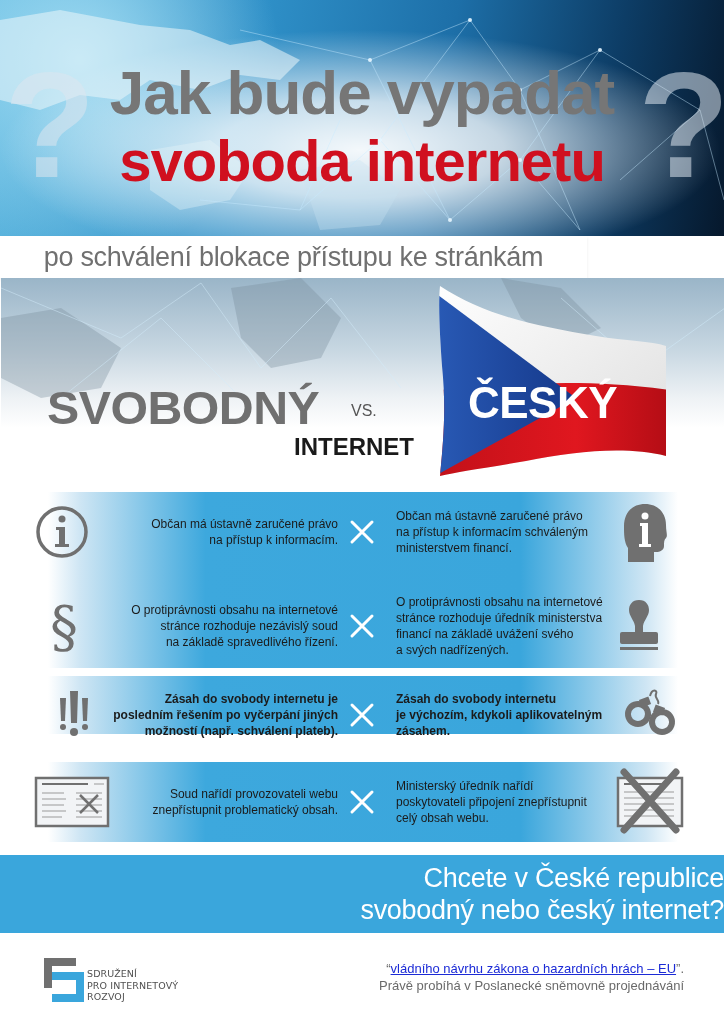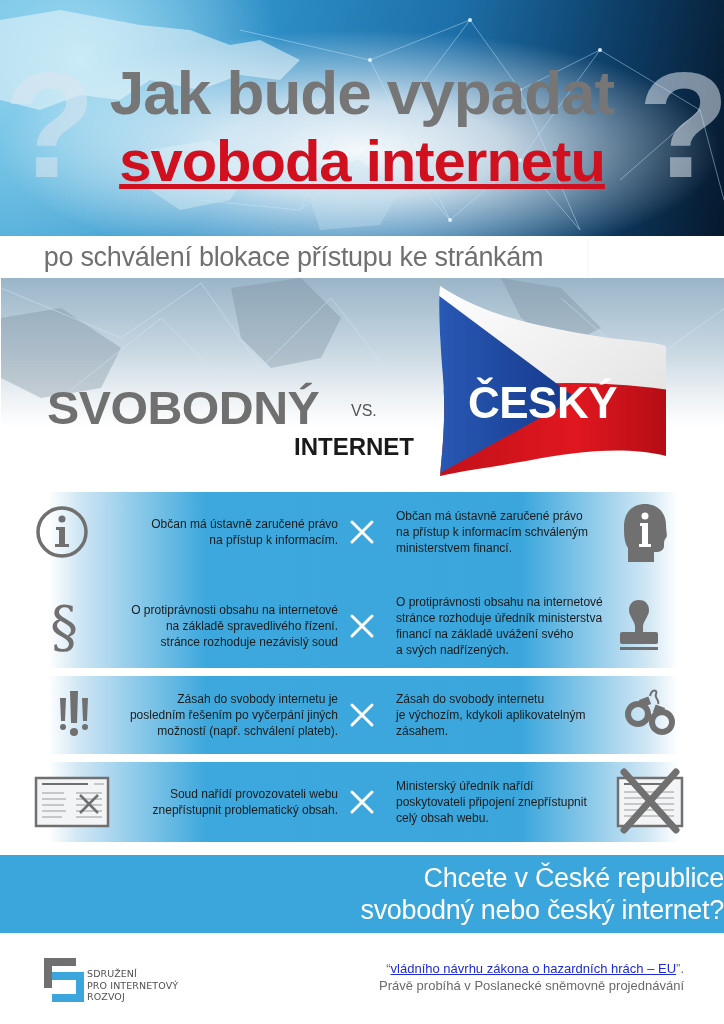--- a/index.html
+++ b/index.html
@@ -20,21 +20,21 @@
     font-family: "Liberation Sans", sans-serif; line-height: 1;
   }
   .qmark.left { left: 4px; top: 50px; }
   .qmark.right { left: 638px; top: 50px; }
   .title-1 {
     position: absolute; left: 0; width: 724px; top: 62px; text-align: center;
     font-weight: bold; font-size: 62px; letter-spacing: -1px; color: #767676; line-height: 1;
   }
   .title-2 {
     position: absolute; left: 0; width: 724px; top: 132px; text-align: center;
-    font-weight: bold; font-size: 58px; letter-spacing: -1px; color: #d0101f; line-height: 1; text-decoration: underline;
+    font-weight: bold; font-size: 58px; letter-spacing: -1px; color: #d0101f; line-height: 1;
   }
 
   
   .subtitle-band {
     position: absolute; left: 0; top: 236px; width: 587px; height: 42px; background: #ffffff;
     display: flex; align-items: center; justify-content: center;
     box-shadow: 0 2px 3px rgba(0,0,0,0.08);
   }
   .subtitle { font-size: 27px; color: #707070; font-weight: normal; letter-spacing: -0.3px; }
 
@@ -203,40 +203,40 @@
       <path d="M20 21 L28 21 L28 42 L31 42 L31 45 L19 45 L19 42 L22 42 L22 24 L20 24 Z" fill="#ffffff"></path>
     </svg>
   </div>
 
   <div class="row" style="top:92px; height:84px;">
     <svg class="icon-left" style="top:12px; left:-2px;" width="36" height="60" viewBox="0 0 36 60">
       <text x="18" y="50" text-anchor="middle" font-family="DejaVu Serif, serif" font-size="56" fill="#707070">§</text>
     </svg>
     <div class="left-text" style="top:18px;">
       <div>O protiprávnosti obsahu na internetové</div>
+      <div>stránce rozhoduje nezávislý soud</div>
       <div>na základě spravedlivého řízení.</div>
-      <div>stránce rozhoduje nezávislý soud</div>
     </div>
     <svg class="cross" style="top:29px;" width="26" height="26" viewBox="0 0 26 26">
       <path d="M3 3 L23 23 M23 3 L3 23" stroke="#ffffff" stroke-width="3" stroke-linecap="round"></path>
     </svg>
     <div class="right-text" style="top:10px;">
       <div>O protiprávnosti obsahu na internetové</div>
       <div>stránce rozhoduje úředník ministerstva</div>
       <div>financí na základě uvážení svého</div>
       <div>a svých nadřízených.</div>
     </div>
     <svg class="icon-right" style="top:14px; left:568px;" width="46" height="56" viewBox="0 0 46 56">
       <path d="M23 2 C30 2 33 7 33 12 C33 18 28 22 27 28 L27 34 L19 34 L19 28 C18 22 13 18 13 12 C13 7 16 2 23 2 Z" fill="#707070"></path>
       <rect x="4" y="34" width="38" height="12" rx="2" fill="#707070"></rect>
       <rect x="4" y="49" width="38" height="3" fill="#707070"></rect>
     </svg>
   </div>
 
-  <div class="row" style="top:184px; height:78px;">
+  <div class="row" style="top:184px; height:58px;font-weight:bold;">
     <svg class="icon-left" style="top:12px; left:8px;" width="36" height="52" viewBox="0 0 36 52">
       <g fill="#707070">
         <path d="M4 10 L10 10 L9 33 L5 33 Z"></path>
           <circle cx="7" cy="39" r="3"></circle>
         <path d="M14 3 L22 3 L21 35 L15 35 Z"></path>
           <circle cx="18" cy="44" r="4"></circle>
         <path d="M26 10 L32 10 L31 33 L27 33 Z"></path>
           <circle cx="29" cy="39" r="3"></circle>
       </g>
     </svg>

